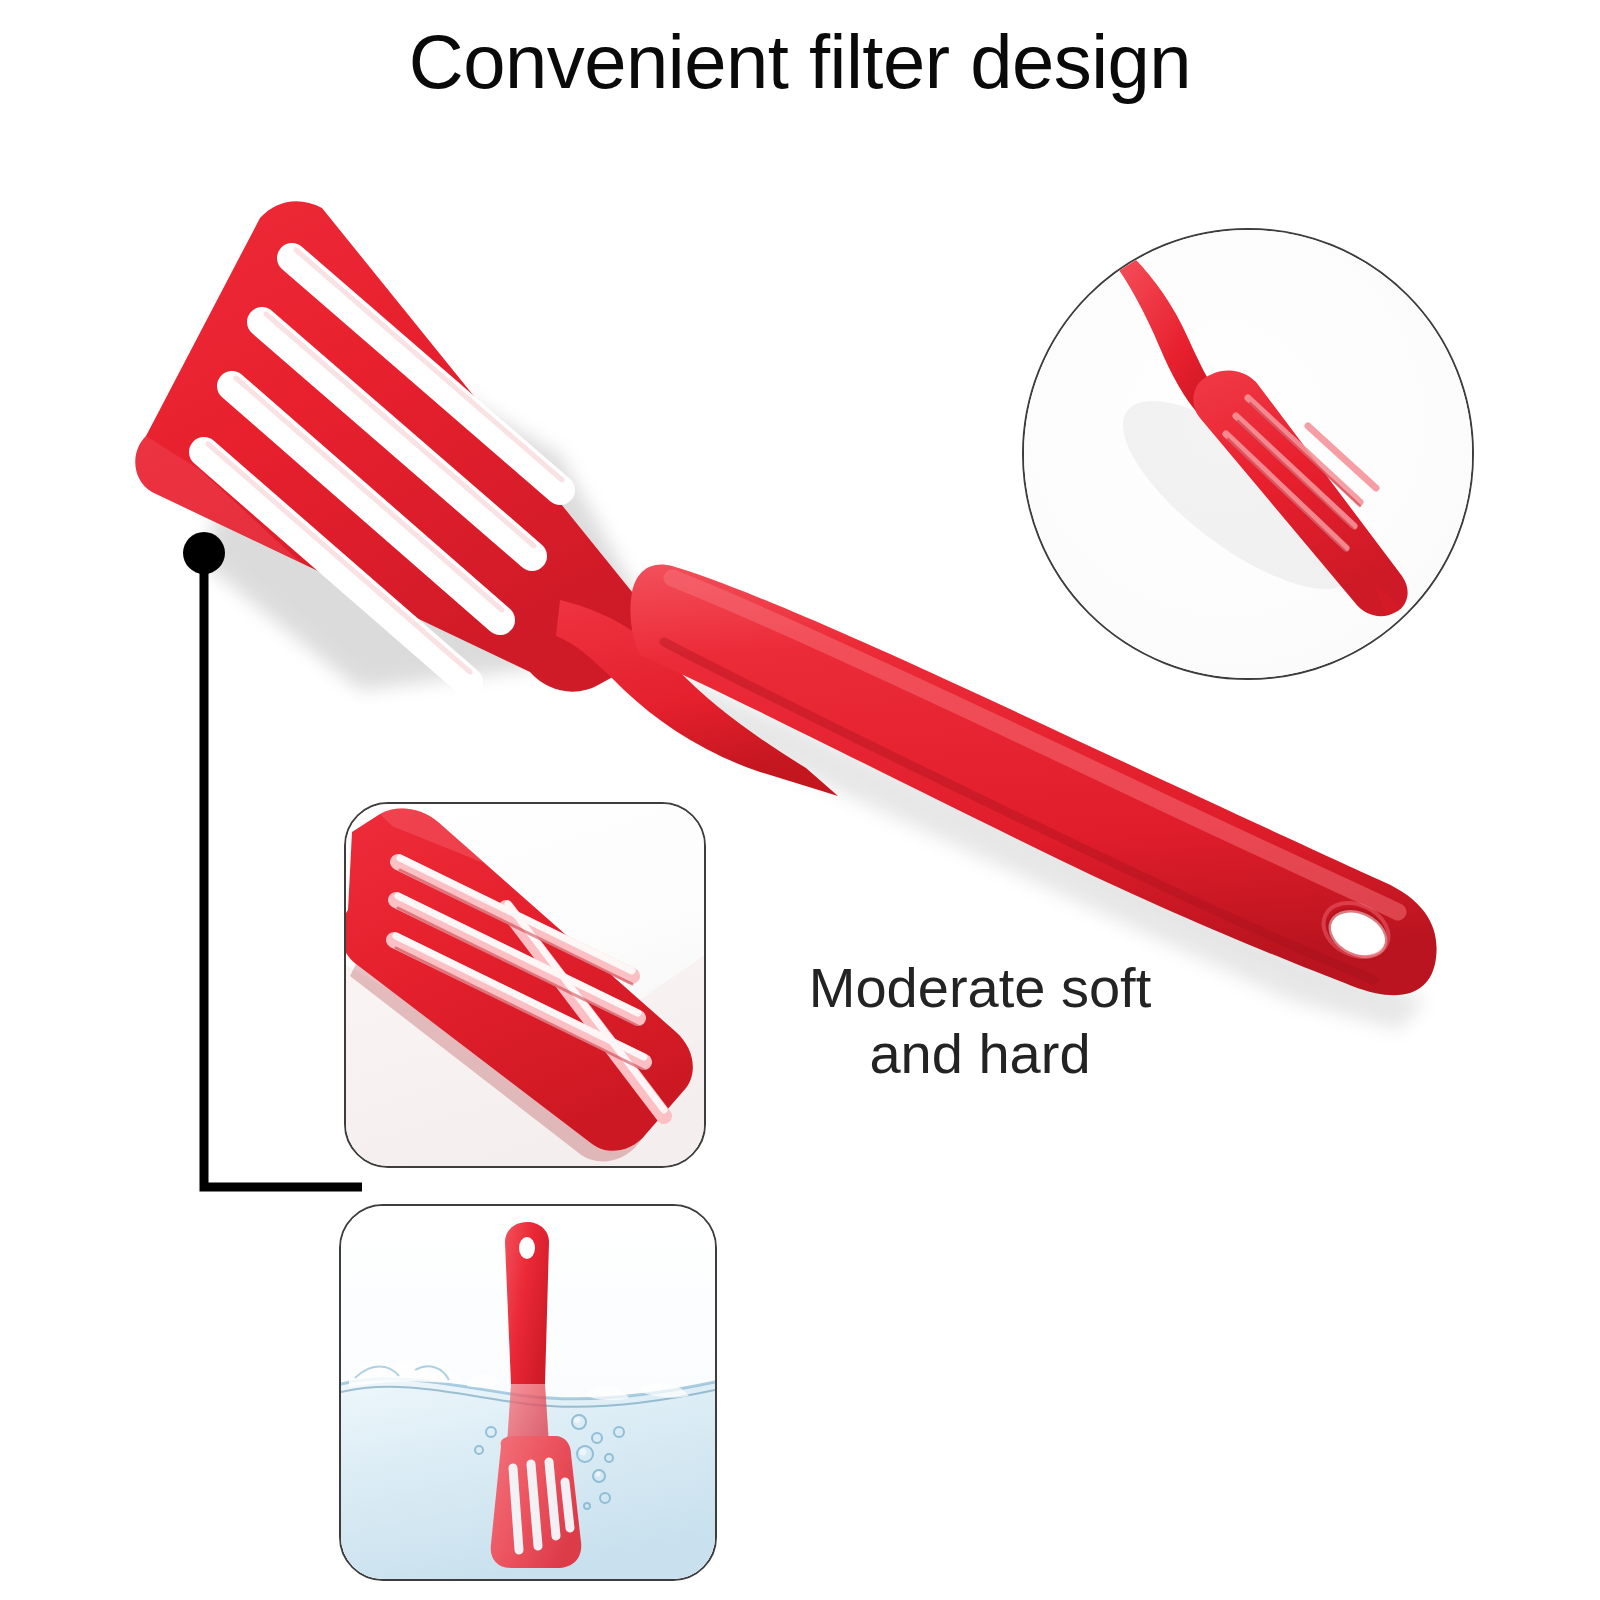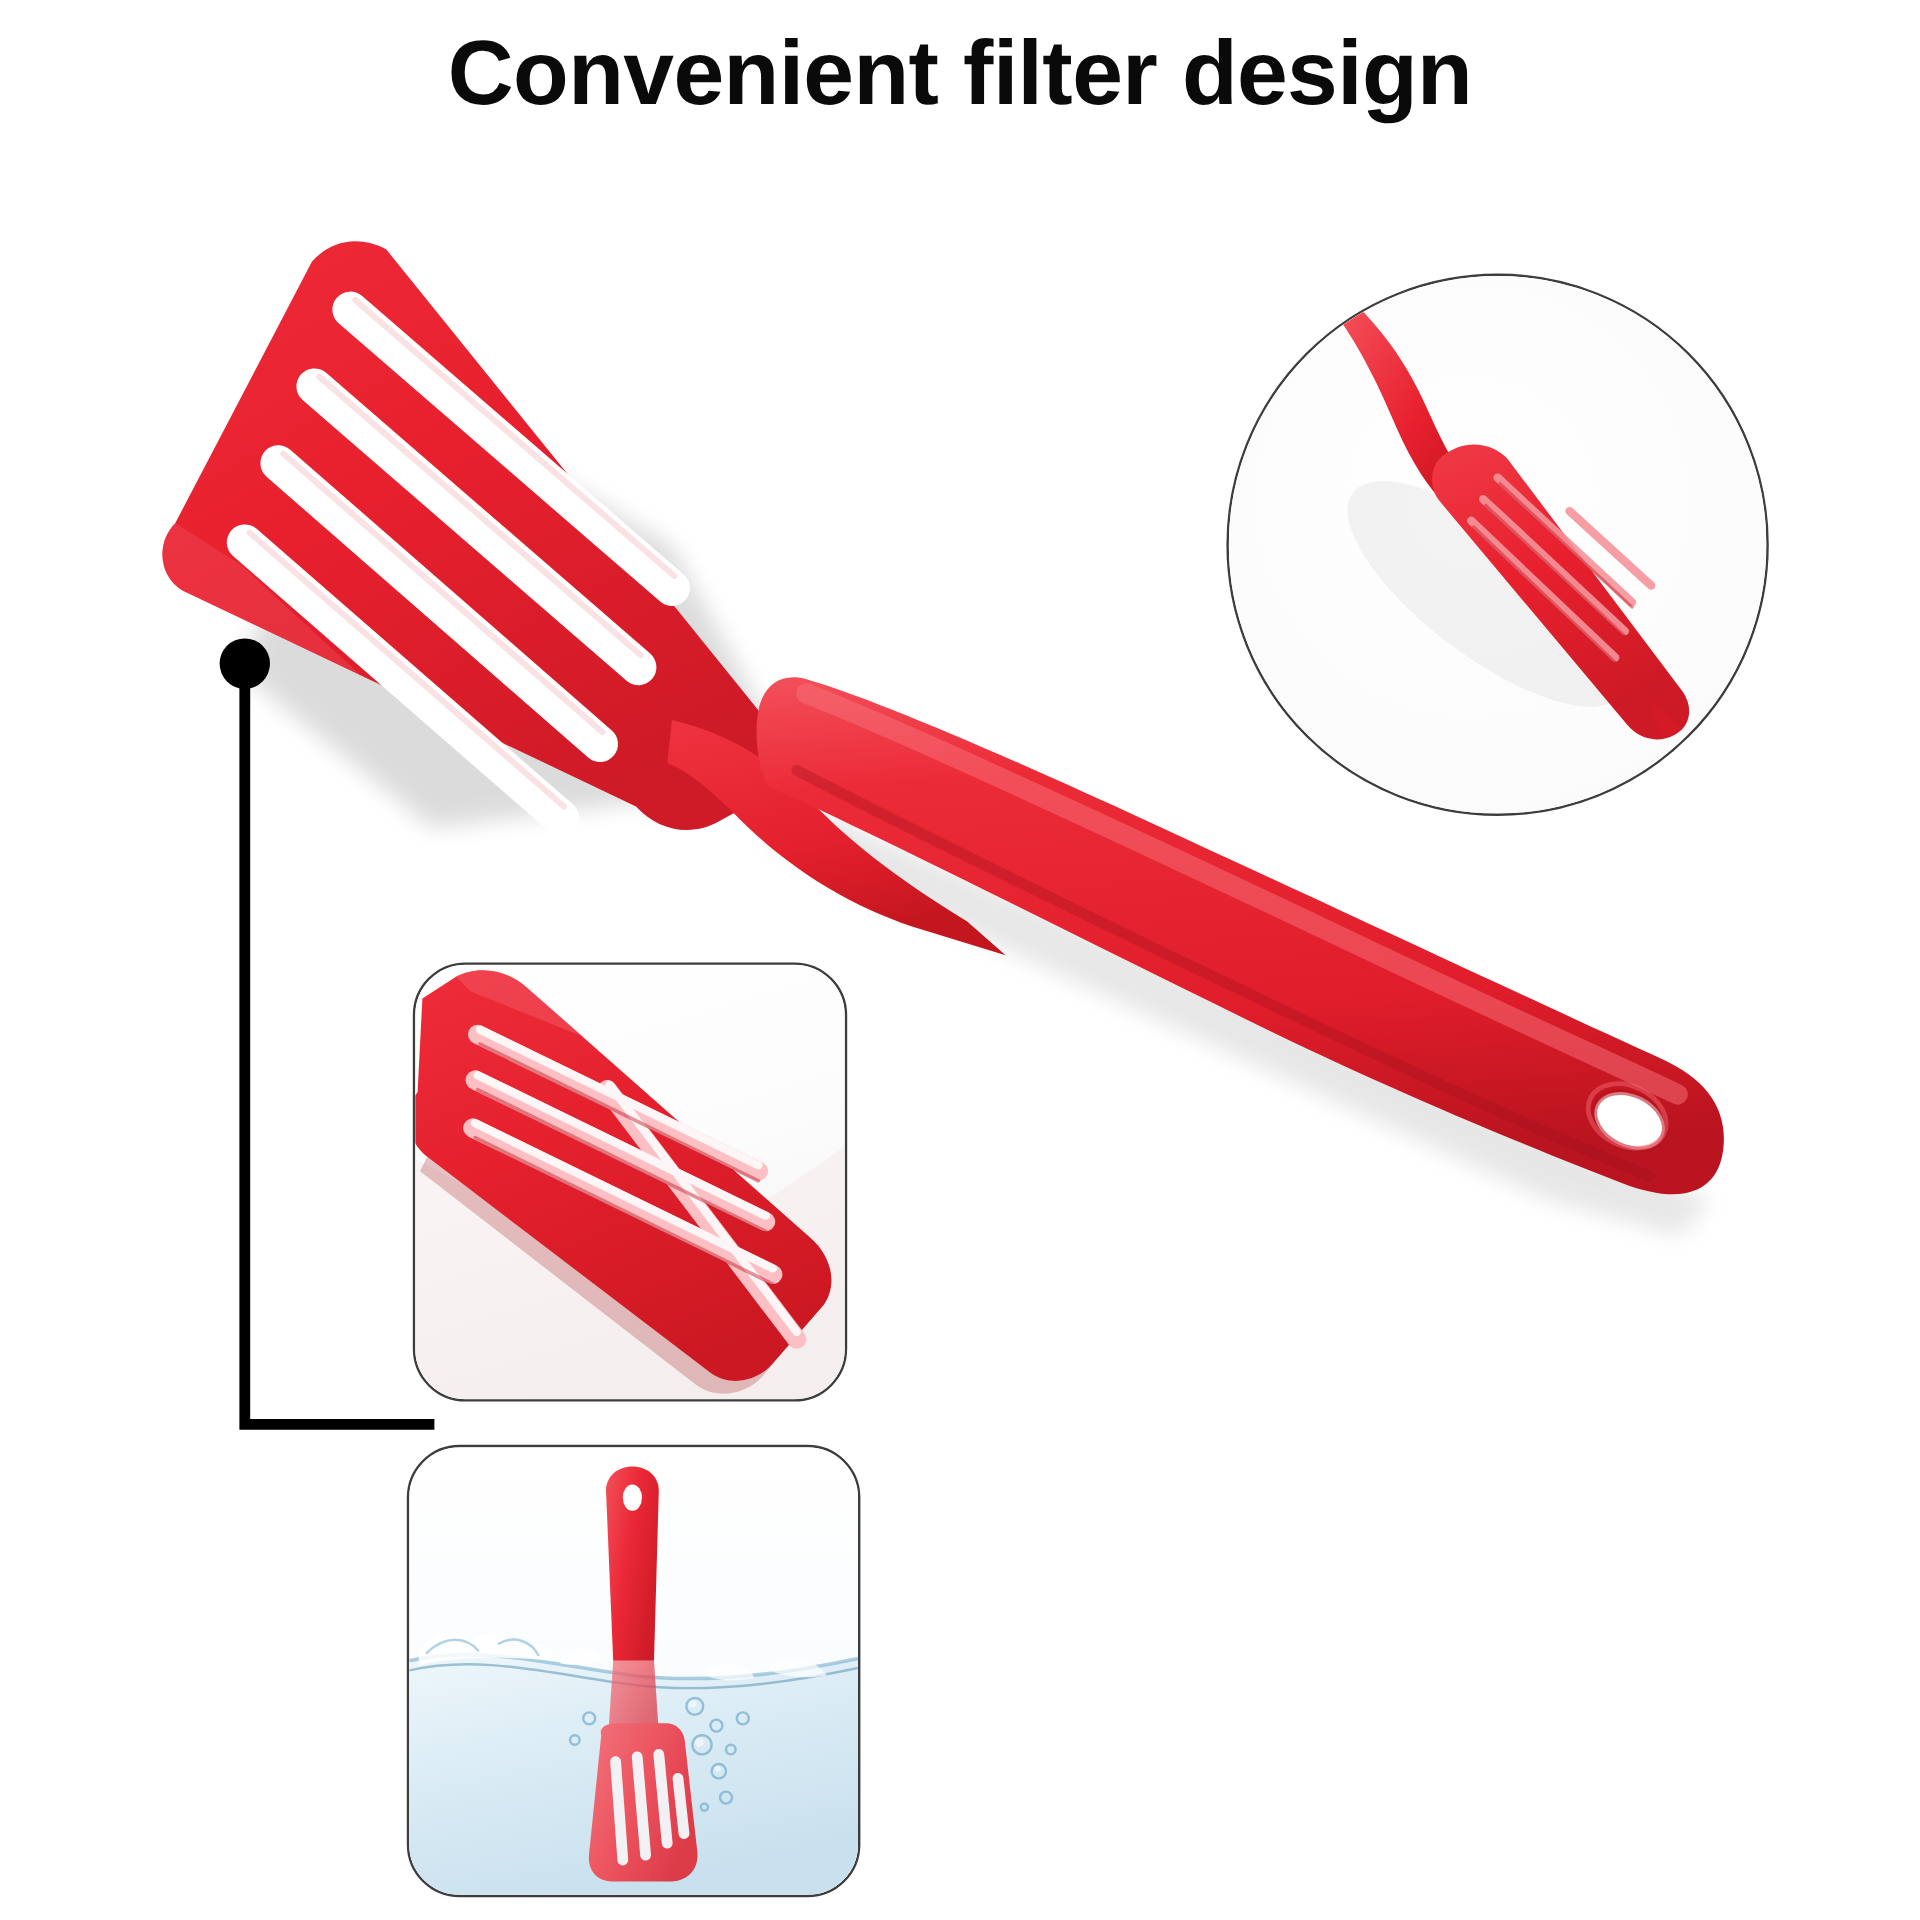--- a/index.html
+++ b/index.html
@@ -21,21 +21,21 @@
 
   
   .page-title {
     position: absolute;
     left: 0;
     top: 16px;
     width: 1600px;
     text-align: center;
     font-size: 76px;
     line-height: 92px;
-    font-weight: 700;
+    font-weight: 400;
     color: #0a0a0a;
     letter-spacing: -0.5px;
     white-space: nowrap;
   }
 
   
   .hero {
     position: absolute;
     left: 0;
     top: 0;
@@ -415,15 +415,17 @@
         <circle cx="246" cy="300" r="3"></circle>
       </g>
       <g fill="#ffffff" opacity="0.55">
         <circle cx="236" cy="214" r="3"></circle>
         <circle cx="242" cy="246" r="3.5"></circle>
         <circle cx="257" cy="268" r="2.5"></circle>
       </g>
     </svg>
   </div>
 
+  <div class="caption" id="caption-soft">Moderate soft
+and hard</div>
 
 
 </div>
 
 </body></html>

